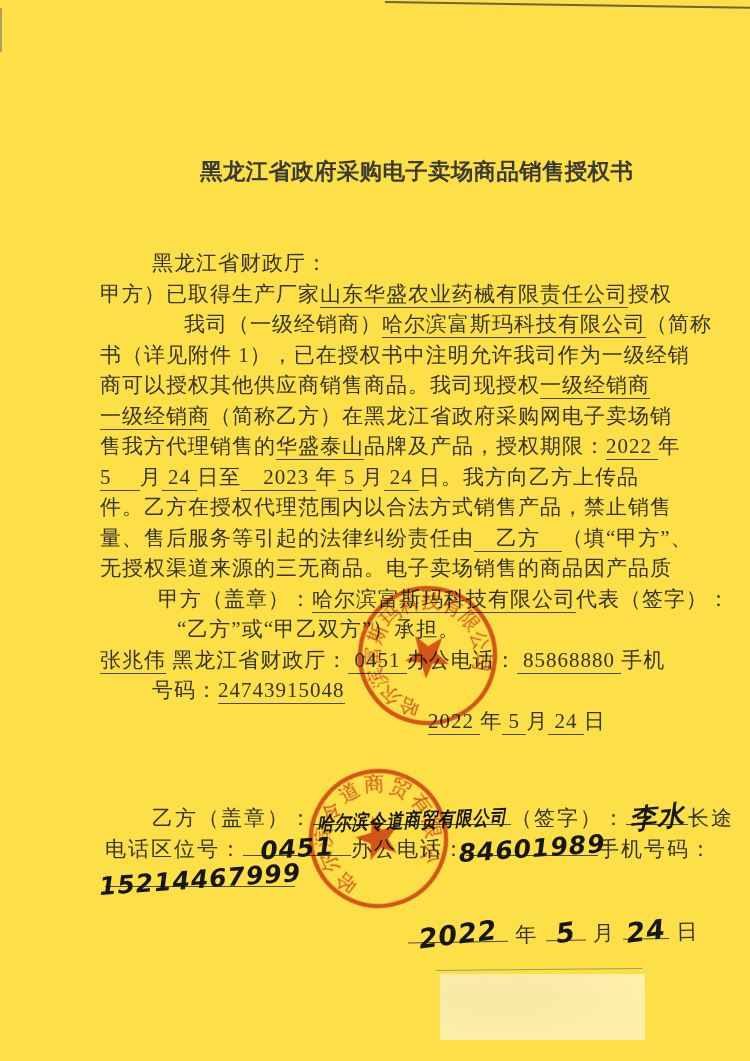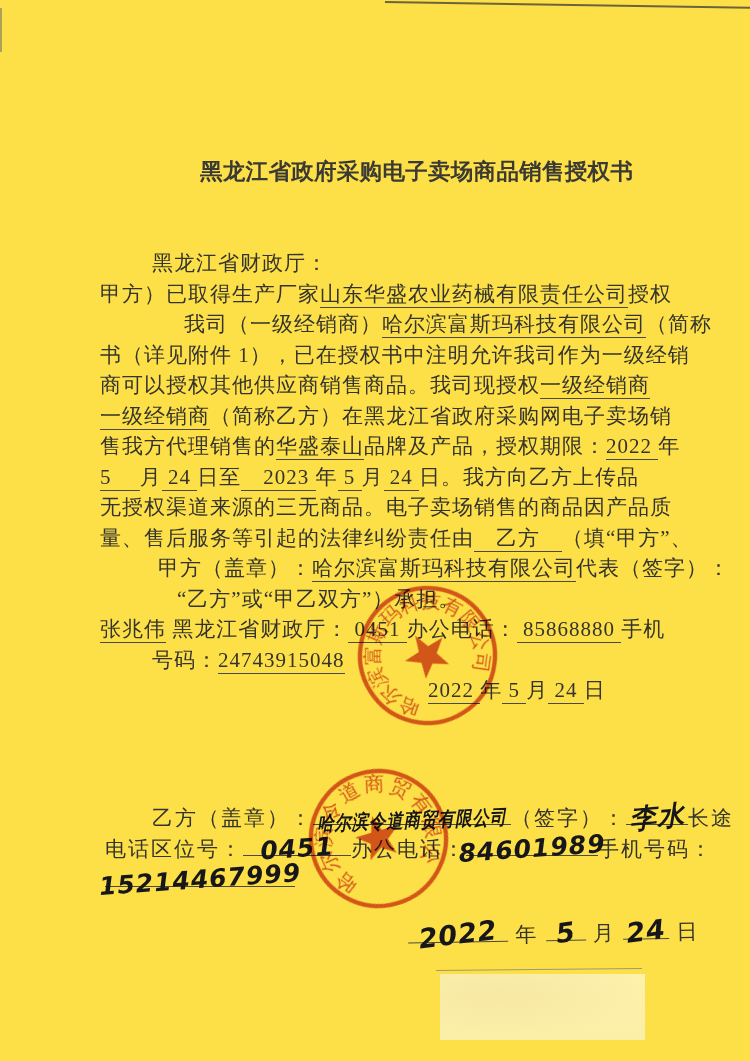--- a/index.html
+++ b/index.html
@@ -74,22 +74,23 @@
   <div class="flow">
     <div class="tline salutation">黑龙江省财政厅：</div>
     <div>
         <div class="tline"><span class="seg">甲方）已取得生产厂家</span><span class="seg u">山东华盛农业药械有限责任公司</span><span class="seg">授权</span></div>
         <div class="tline" style="padding-left: 84px;"><span class="seg">我司（一级经销商）</span><span class="seg u">哈尔滨富斯玛科技有限公司</span><span class="seg">（简称</span></div>
         <div class="tline"><span class="seg">书（详见附件 1），已在授权书中注明允许我司作为一级经销</span></div>
         <div class="tline"><span class="seg">商可以授权其他供应商销售商品。我司现授权</span><span class="seg u">一级经销商</span></div>
         <div class="tline"><span class="seg u">一级经销商</span><span class="seg">（简称乙方）在黑龙江省政府采购网电子卖场销</span></div>
         <div class="tline"><span class="seg">售我方代理销售的</span><span class="seg u">华盛泰山</span><span class="seg">品牌及产品，授权期限：</span><span class="seg u">2022 </span><span class="seg">年</span></div>
         <div class="tline"><span class="seg u">5　 </span><span class="seg">月</span><span class="seg u"> 24 </span><span class="seg">日至</span><span class="seg u">　2023 </span><span class="seg">年</span><span class="seg u"> 5 </span><span class="seg">月</span><span class="seg u"> 24 </span><span class="seg">日。我方向乙方上传品</span></div>
+        <div class="tline"><span class="seg">件。乙方在授权代理范围内以合法方式销售产品，禁止销售</span></div>
+        <div class="tline"><span class="seg">量、售后服务等引起的法律纠纷责任由</span><span class="seg u">　乙方　</span><span class="seg">（填“甲方”、</span></div>
         <div class="tline"><span class="seg">无授权渠道来源的三无商品。电子卖场销售的商品因产品质</span></div>
-        <div class="tline"><span class="seg">量、售后服务等引起的法律纠纷责任由</span><span class="seg u">　乙方　</span><span class="seg">（填“甲方”、</span></div>
         <div class="tline" style="padding-left: 58px;"><span class="seg">甲方（盖章）：</span><span class="seg u">哈尔滨富斯玛科技有限公司</span><span class="seg">代表（签字）：</span></div>
         <div class="tline" style="padding-left: 77px;"><span class="seg">“乙方”或“甲乙双方”）承担。</span></div>
         <div class="tline"><span class="seg u">张兆伟</span><span class="seg"> 黑龙江省财政厅：</span><span class="seg u"> 0451 </span><span class="seg">办公电话：</span><span class="seg u"> 85868880 </span><span class="seg">手机</span></div>
         <div class="tline" style="padding-left: 52px;"><span class="seg">号码：</span><span class="seg u">24743915048</span></div>
         <div class="tline" style="padding-left: 328px;"><span class="seg u"> 2022 </span><span class="seg">年</span><span class="seg u"> 5 </span><span class="seg">月</span><span class="seg u"> 24 </span><span class="seg">日</span></div>
       </div>
   </div>
 
   <div class="party-b">
     <div>

